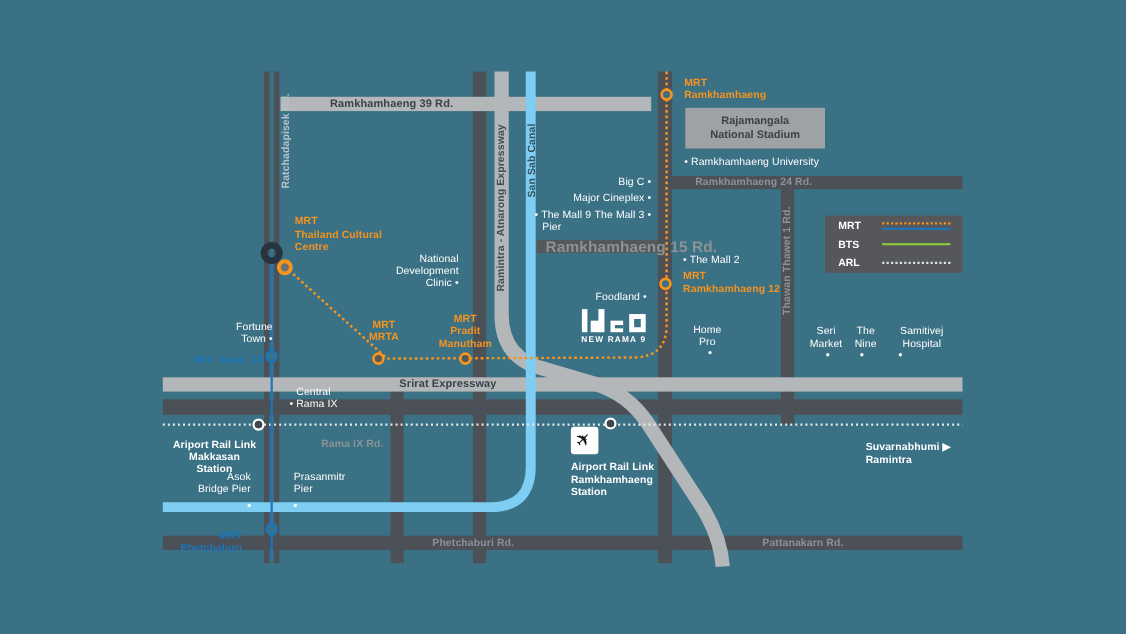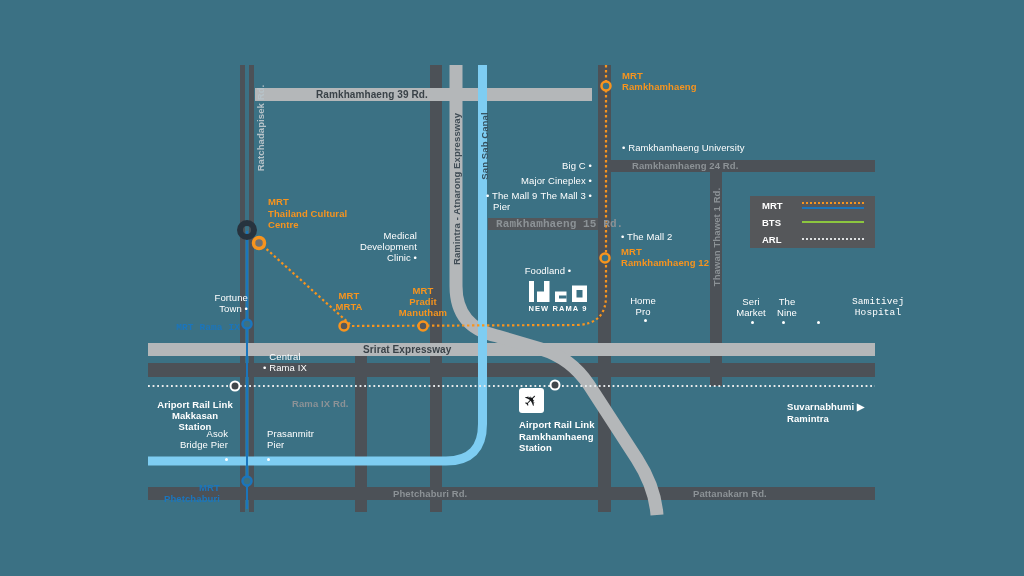--- a/index.html
+++ b/index.html
@@ -89,27 +89,27 @@
       <rect x="43" y="4.5" width="15" height="16.5"></rect>
       <rect x="47.5" y="9" width="6" height="7.5" fill="#3B7184"></rect>
     </g>
   </svg>
 
   <div class="lbl b rot ltgray" style="left:260px;top:128px;">Ratchadapisek Rd.</div>
   <div class="lbl b rot slate" style="left:456px;top:189px;">Ramintra - Atnarong Expressway</div>
   <div class="lbl b rot tealdark" style="left:484px;top:146px;">San Sab Canal</div>
   <div class="lbl b rot gray" style="left:716px;top:237px;">Thawan Thawet 1 Rd.</div>
 
-  <div class="lbl rd dark" style="left:316px;top:89px;">Ramkhamhaeng 39 Rd.</div>
+  <div class="lbl rd dark" style="left:300px;top:89px;">Ramkhamhaeng 39 Rd.</div>
   <div class="lbl rd dark" style="left:363px;top:344px;">Srirat Expressway</div>
   <div class="lbl b gray" style="left:292px;top:366px;margin-top:32px;">Rama IX Rd.</div>
   <div class="lbl b gray" style="left:393px;top:488px;">Phetchaburi Rd.</div>
   <div class="lbl b gray" style="left:693px;top:488px;">Pattanakarn Rd.</div>
   <div class="lbl b gray" style="left:632px;top:160px;">Ramkhamhaeng 24 Rd.</div>
-  <div class="lbl b gray" style="left:496px;top:219px;font-size:11px;font-family:Liberation Mono, monospace;">Ramkhamhaeng 15 Rd.</div>
+  <div class="lbl b gray" style="left:496px;top:219px;font-size:14px;">Ramkhamhaeng 15 Rd.</div>
 
   <div class="lbl b orange" style="left:622px;top:70px;">MRT
 Ramkhamhaeng</div>
   <div class="lbl b orange" style="left:268px;top:196px;line-height:11.5px;">MRT
 Thailand Cultural
 Centre</div>
   <div class="lbl b blue r" style="left:166px;top:322px;width:74px;font-family:Liberation Mono, monospace;">MRT Rama IX</div>
   <div class="lbl b orange c" style="left:322px;top:290px;width:54px;">MRT
 MRTA</div>
   <div class="lbl b orange c" style="left:395px;top:285px;width:56px;">MRT
@@ -118,42 +118,44 @@
   <div class="lbl b orange" style="left:621px;top:246px;">MRT
 Ramkhamhaeng 12</div>
   <div class="lbl b blue r" style="left:164px;top:482px;">MRT
 Phetchaburi</div>
   <div class="lbl b c" style="left:157px;top:399px;width:76px;">Ariport Rail Link
 Makkasan Station</div>
   <div class="lbl b" style="left:519px;top:419px;line-height:11.5px;">Airport Rail Link
 Ramkhamhaeng
 Station</div>
 
+  <div class="stadium">Rajamangala
+National Stadium</div>
   <div class="lbl" style="left:622px;top:142px;">• Ramkhamhaeng University</div>
   <div class="lbl r" style="left:510px;top:160px;width:82px;">Big C •</div>
   <div class="lbl r" style="left:490px;top:175px;width:102px;">Major Cineplex •</div>
   <div class="lbl hang" style="left:486px;top:190px;">• The Mall 9
 Pier</div>
   <div class="lbl r" style="left:510px;top:190px;width:82px;">The Mall 3 •</div>
   <div class="lbl" style="left:621px;top:231px;text-align:center;">• The Mall 2</div>
-  <div class="lbl r" style="left:508px;top:265px;width:80px;text-align:center;">Foodland •</div>
-  <div class="lbl r" style="left:335px;top:230px;width:82px;">Medical
+  <div class="lbl r" style="left:508px;top:265px;width:80px;">Foodland •</div>
+  <div class="lbl r" style="left:335px;top:230px;width:82px;">National
 Development
 Clinic •</div>
   <div class="lbl r" style="left:176px;top:292px;width:72px;">Fortune
 Town •</div>
   <div class="lbl c" style="left:255px;top:305px;width:60px;margin-top:46px;">Central
 • Rama IX</div>
   <div class="lbl c" style="left:616px;top:295px;width:54px;">Home
 Pro</div>
   <div class="lbl c" style="left:726px;top:296px;width:50px;">Seri
 Market</div>
   <div class="lbl c" style="left:765px;top:296px;width:44px;">The
 Nine</div>
-  <div class="lbl c" style="left:852px;top:296px;width:52px;font-family:Liberation Mono, monospace;">Samitivej
+  <div class="lbl c" style="left:812px;top:296px;width:52px;">Samitivej
 Hospital</div>
   <div class="lbl r" style="left:158px;top:428px;width:70px;">Asok
 Bridge Pier</div>
   <div class="lbl" style="left:267px;top:428px;">Prasanmitr
 Pier</div>
   <div class="lbl b" style="left:787px;top:401px;line-height:11.5px;">Suvarnabhumi ▶
 Ramintra</div>
 
   <div class="dot" style="left:644px;top:319px;"></div>
   <div class="dot" style="left:751px;top:321px;"></div>

